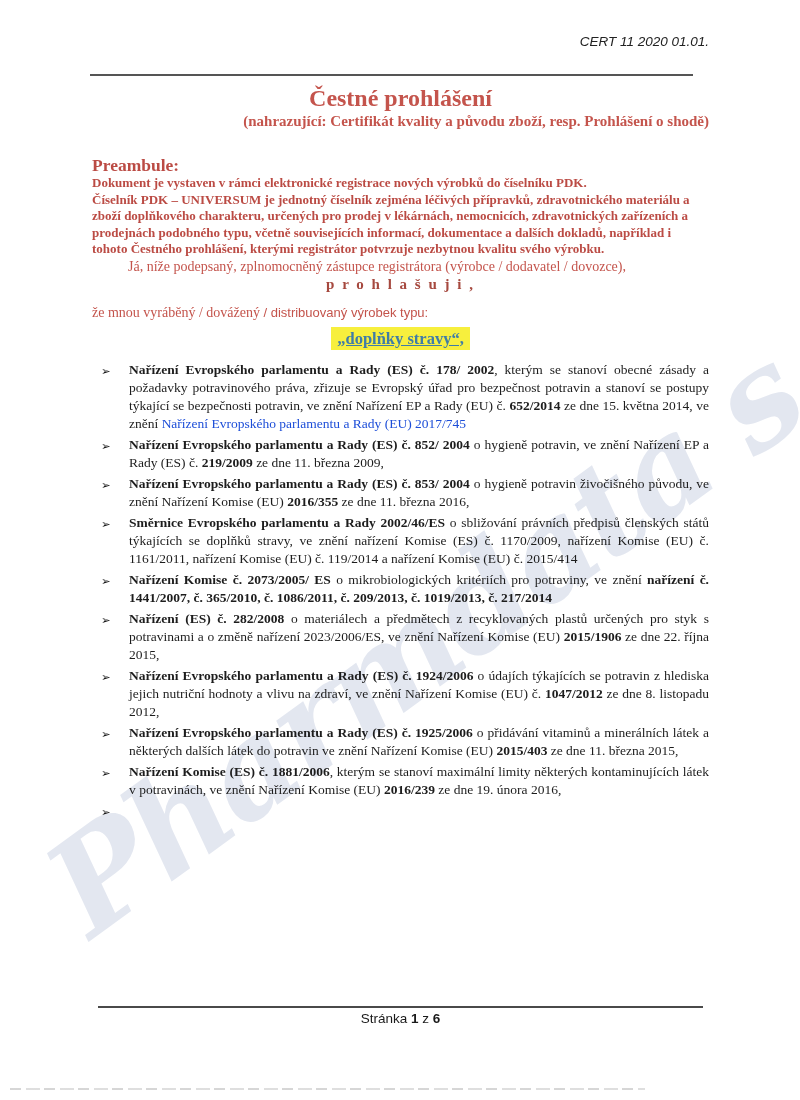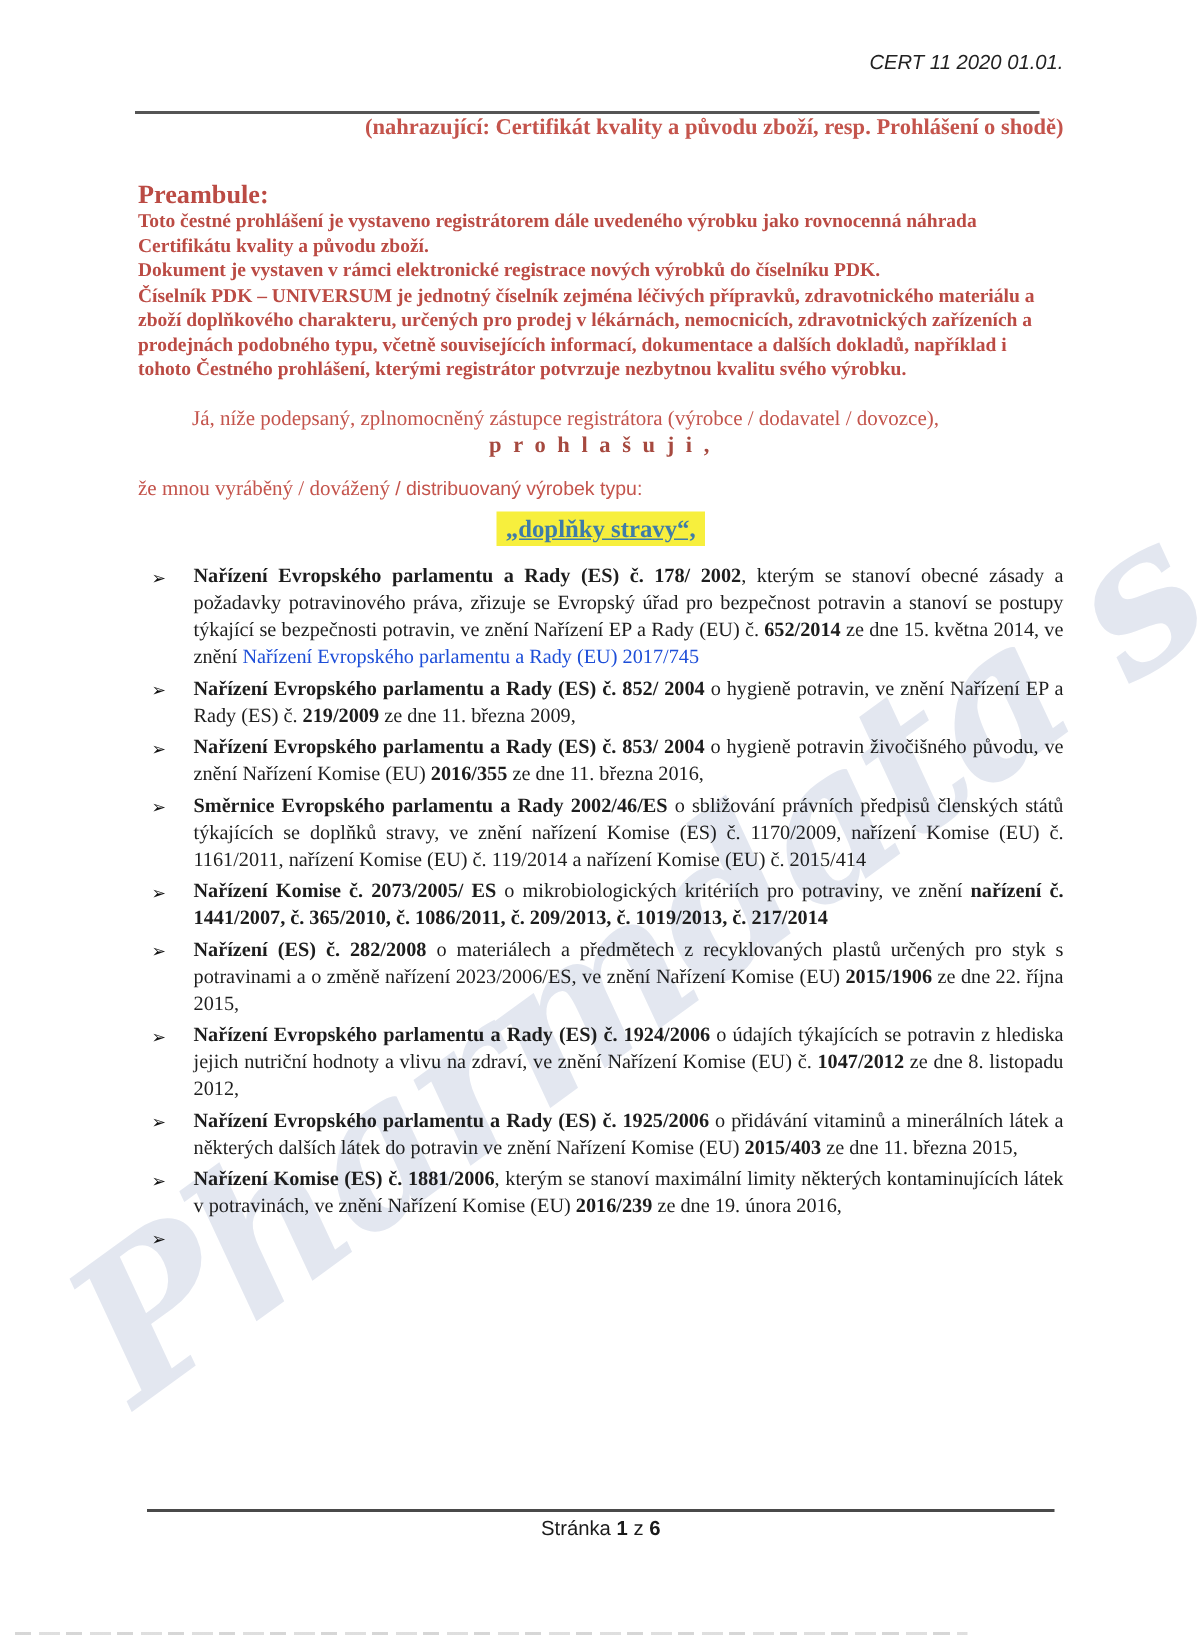--- a/index.html
+++ b/index.html
@@ -29,21 +29,21 @@
 
   .rule{border:none;border-top:2px solid #555;margin:0;}
   .rule-top{margin-top:74px;width:603px;margin-left:-2px;}
 
   .title{margin-top:8px;text-align:center;font-size:24px;font-weight:bold;color:var(--red-bright);line-height:28px;}
   .subtitle{text-align:right;font-size:15px;font-weight:bold;color:var(--red-bright);line-height:19px;}
 
   .preamble-heading{margin-top:24px;font-size:17.5px;font-weight:bold;color:var(--red);line-height:20px;}
   .preamble-par{font-size:13px;font-weight:bold;color:var(--red);line-height:16.5px;}
 
-  .intro-line{margin-top:16px;padding-left:36px;font-size:14px;color:var(--red-bright);line-height:17px;}
+  .intro-line{padding-left:36px;font-size:14px;color:var(--red-bright);line-height:17px;}
   .verb-line{text-align:center;font-size:15px;font-weight:bold;
     letter-spacing:2px;color:#a6493f;line-height:18px;}
   .product-line{margin-top:11px;font-size:14px;color:var(--red-bright);line-height:17px;}
   .product-line .sans{font-family:"Liberation Sans",sans-serif;font-size:13px;}
   .product-type-row{margin-top:6px;text-align:center;}
   .product-type{display:inline-block;background:var(--hl);color:var(--teal);
     font-size:16.5px;font-weight:bold;text-decoration:underline;padding:1px 6px;line-height:21px;}
   .identified-line{margin-top:11px;font-size:13.5px;color:var(--ink);line-height:17px;}
 
   ul.req-list{list-style:none;margin:11px 0 0 0;padding:0;}
@@ -69,24 +69,24 @@
 <div class="page">
 
   <div class="watermark">Pharmdata s. r. o.</div>
 
   <div class="content">
 
     <div class="doc-code">CERT 11 2020 01.01.</div>
 
     <hr class="rule rule-top">
 
+    <div class="title">Čestné prohlášení</div>
     <div class="subtitle">(nahrazující: Certifikát kvality a původu zboží, resp. Prohlášení o shodě)</div>
 
     <div class="preamble-heading">Preambule:</div>
-    <div class="preamble-par">Toto čestné prohlášení je vystaveno registrátorem dále uvedeného výrobku jako rovnocenná náhrada Certifikátu kvality a původu zboží.</div>
     <div class="preamble-par">Dokument je vystaven v rámci elektronické registrace nových výrobků do číselníku PDK.</div>
     <div class="preamble-par">Číselník PDK – UNIVERSUM je jednotný číselník zejména léčivých přípravků, zdravotnického materiálu a zboží doplňkového charakteru, určených pro prodej v lékárnách, nemocnicích, zdravotnických zařízeních a prodejnách podobného typu, včetně souvisejících informací, dokumentace a dalších dokladů, například i tohoto Čestného prohlášení, kterými registrátor potvrzuje nezbytnou kvalitu svého výrobku.</div>
 
     <div class="intro-line">Já, níže podepsaný, zplnomocněný zástupce registrátora (výrobce / dodavatel / dovozce),</div>
 
     <div class="verb-line">p r o h l a š u j i ,</div>
 
     <div class="product-line">
       <span>že mnou vyráběný / dovážený  </span><span class="sans">/ distribuovaný výrobek typu:</span>
     </div>

